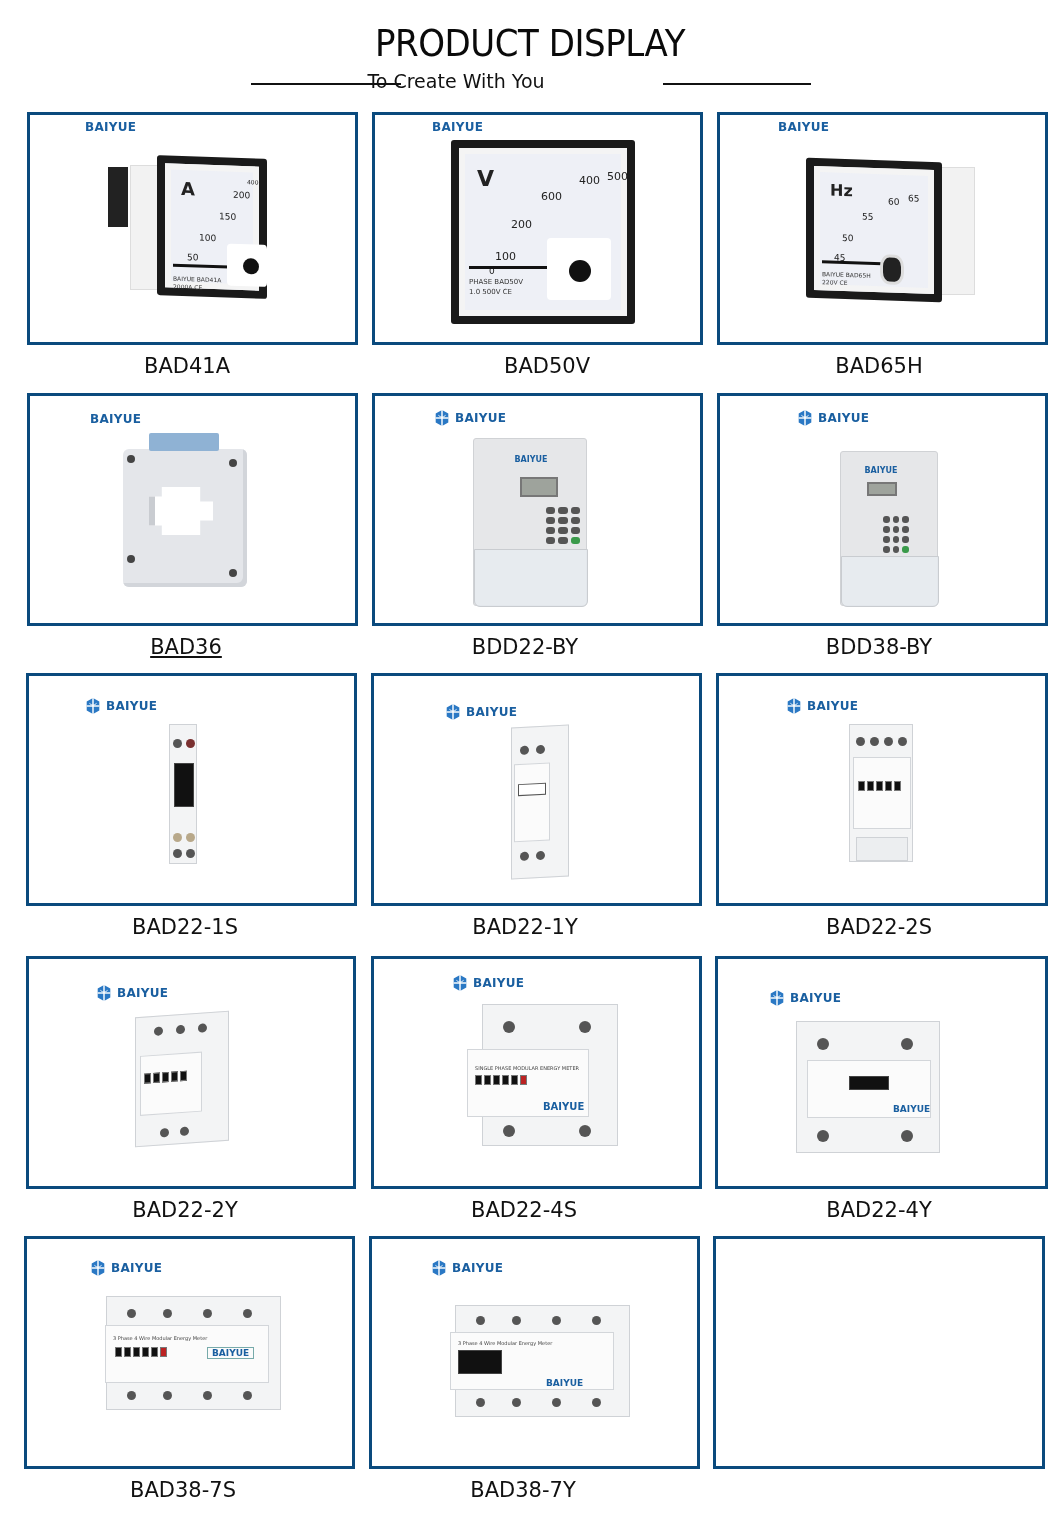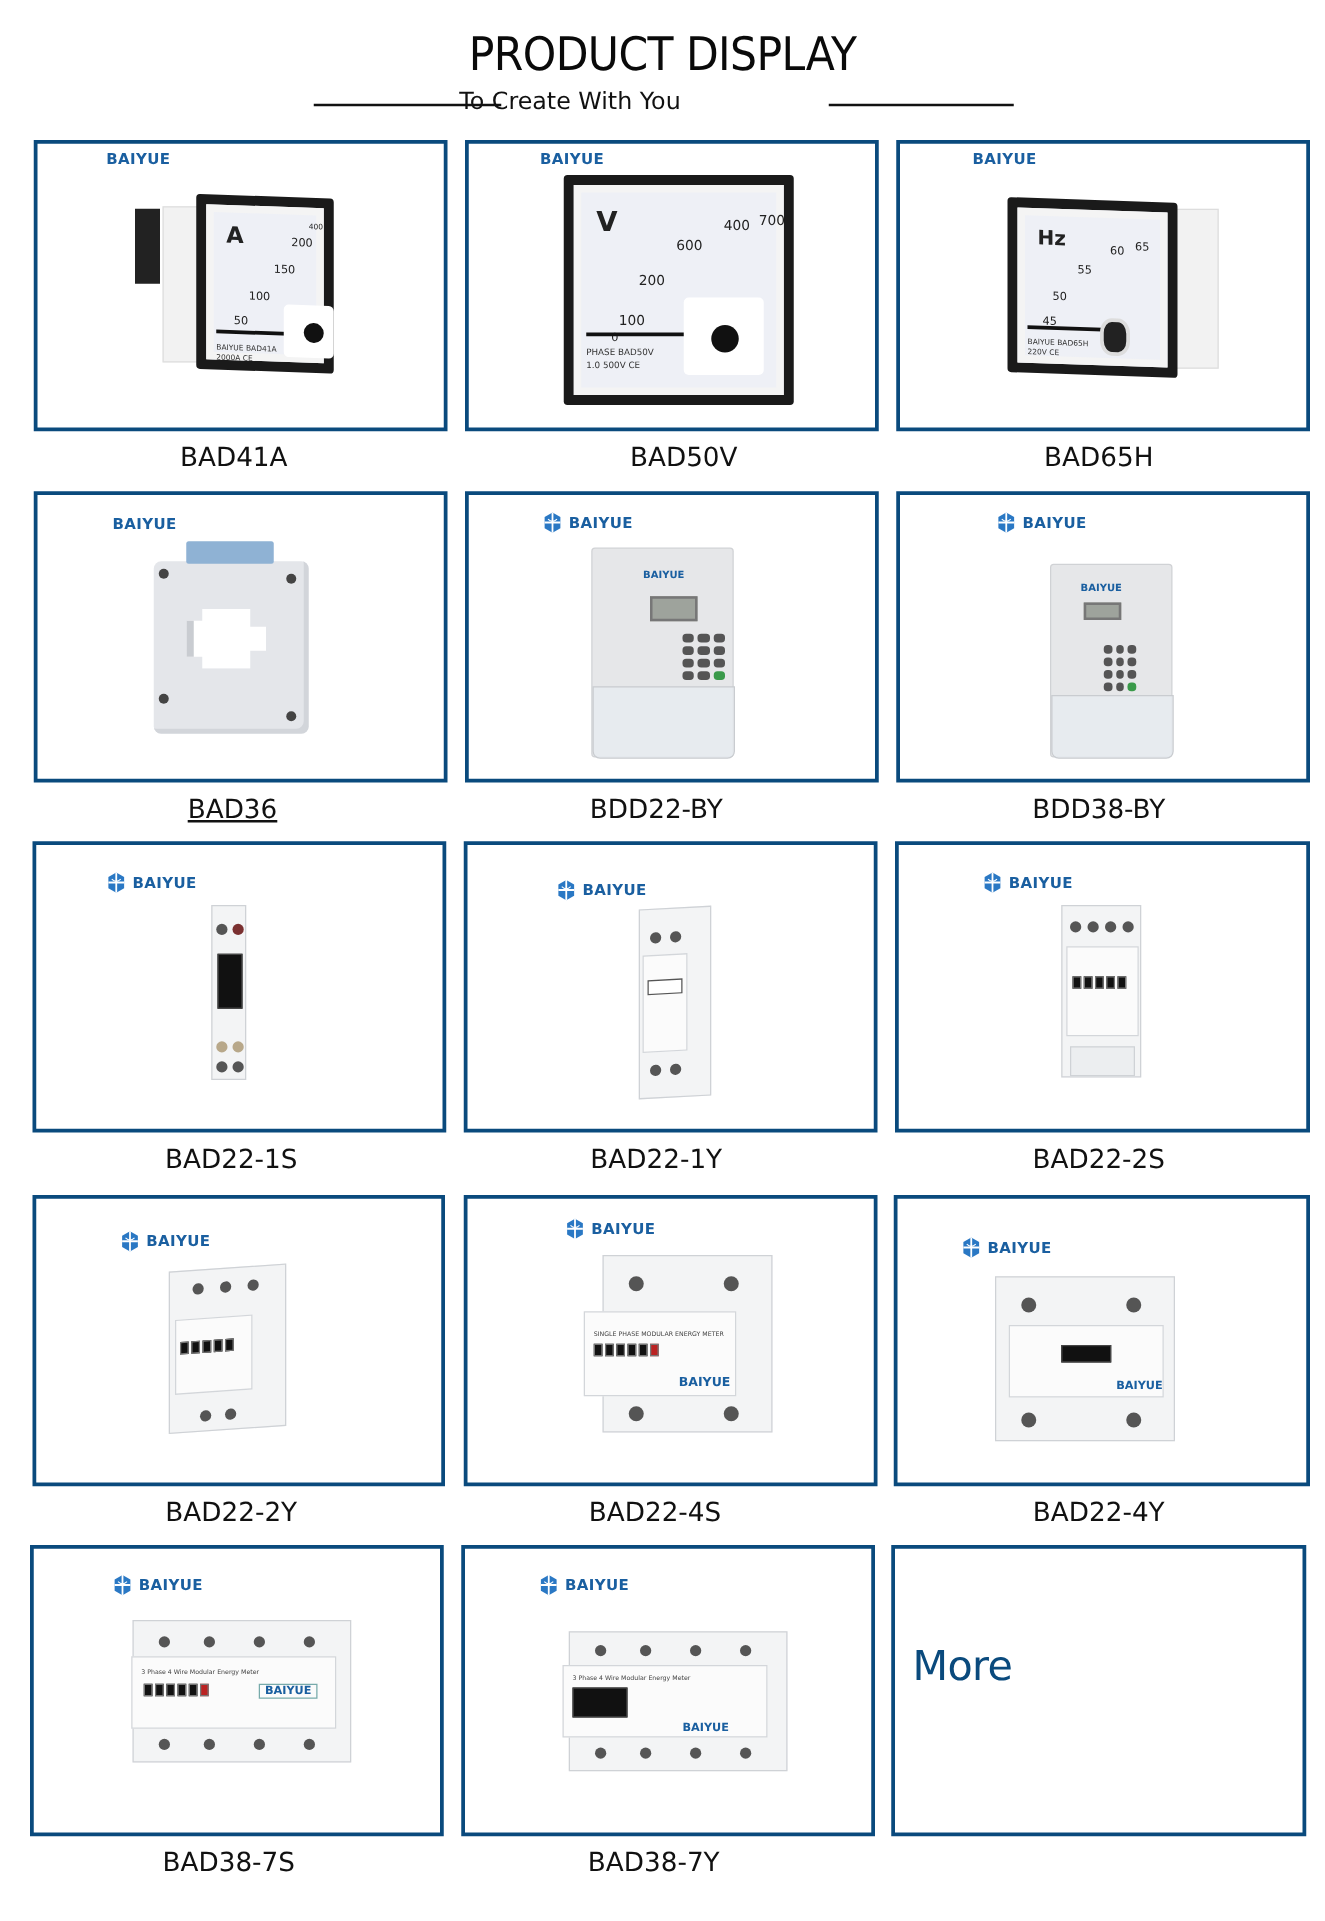--- a/index.html
+++ b/index.html
@@ -106,21 +106,21 @@
 </div>
 <div class="label" style="left:22px; top:354px;">BAD41A</div>
 
 <div class="card" style="left:372px; top:112px; width:331px; height:233px;">
   <div class="brand" style="left:57px; top:5px;">
       <span>BAIYUE</span>
     </div>
   <div class="prod panel-meter" style="left:76px; top:25px; width:184px; height:184px;">
     <div class="face">
       <div class="unit" style="font-size:22px; left:12px; top:12px;">V</div>
-      <div class="ticks" style="left:142px; top:16px; font-size:11px;">700</div>
+      <div class="ticks" style="left:142px; top:16px; font-size:11px;">500</div>
       <div class="ticks" style="left:114px; top:20px; font-size:11px;">400</div>
       <div class="ticks" style="left:76px; top:36px; font-size:11px;">600</div>
       <div class="ticks" style="left:46px; top:64px; font-size:11px;">200</div>
       <div class="ticks" style="left:30px; top:96px; font-size:11px;">100</div>
       <div class="ticks" style="left:24px; top:112px; font-size:9px;">0</div>
       <div class="needle" style="left:4px; top:112px; width:80px;"></div>
       <div class="knob-box" style="left:82px; top:84px; width:64px; height:62px;"></div>
       <div class="knob" style="left:104px; top:106px; width:22px; height:22px;"></div>
       <div class="fine" style="left:4px; top:124px; font-size:7px;">PHASE  BAD50V</div>
       <div class="fine" style="left:4px; top:134px; font-size:7px;">1.0  500V  CE</div>
@@ -407,15 +407,14 @@
     <div class="term" style="left:20px; top:92px;"></div>
       <div class="term" style="left:56px; top:92px;"></div>
       <div class="term" style="left:96px; top:92px;"></div>
       <div class="term" style="left:136px; top:92px;"></div>
   </div>
 </div>
 <div class="label" style="left:358px; top:1478px;">BAD38-7Y</div>
 
 <div class="card" style="left:713px; top:1236px; width:332px; height:233px;">
   <div class="more-text">
-    <div>More</div>
   </div>
 </div>
 
 </body></html>

